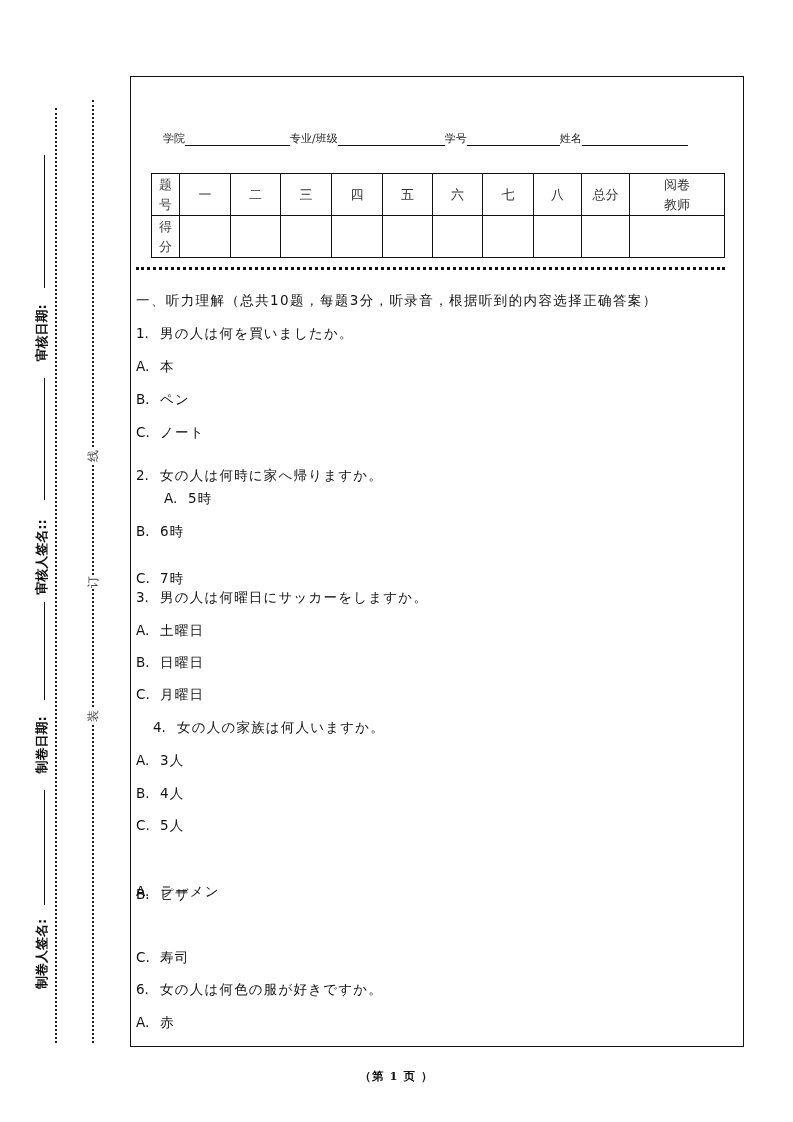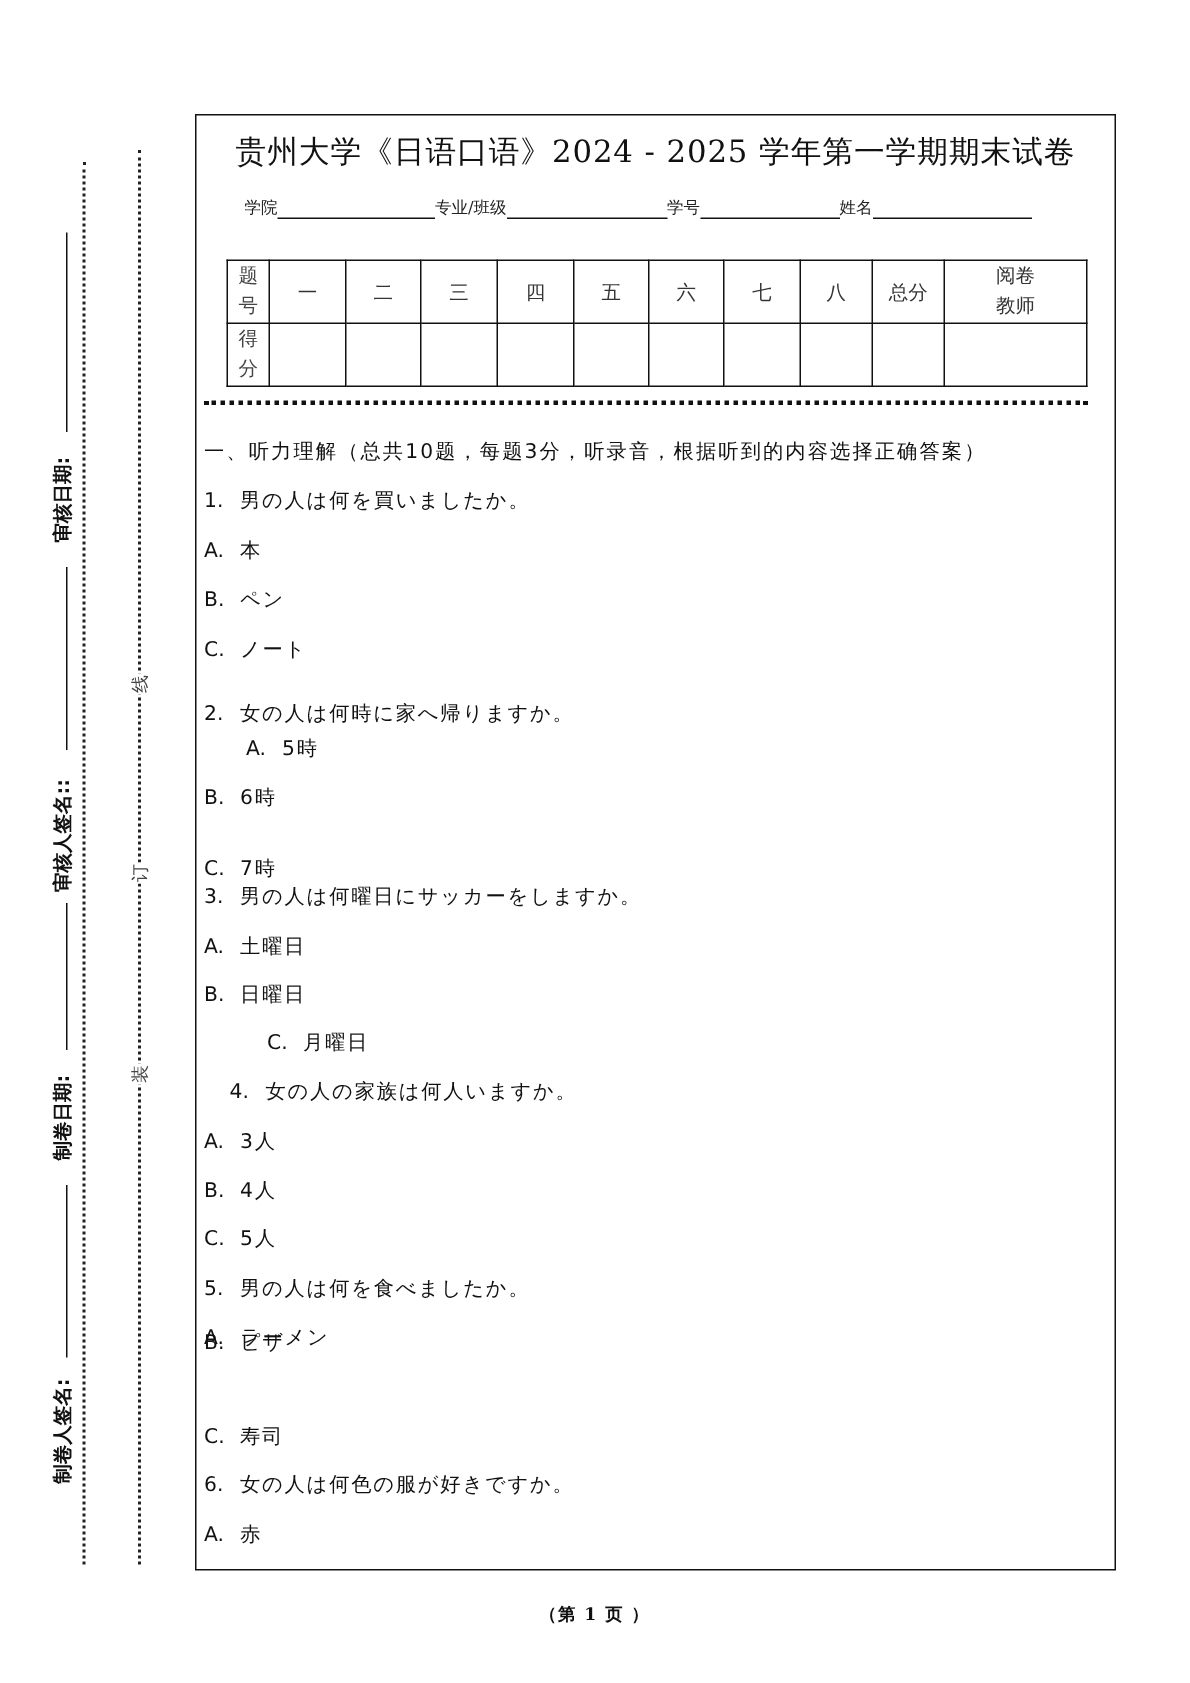--- a/index.html
+++ b/index.html
@@ -65,21 +65,20 @@
   <div class="vlabel" style="left:-3px; top:736px;">制卷日期:</div>
   <div class="vlabel" style="left:-3px; top:945px;">制卷人签名:</div>
 
   <div class="bindchar" style="left:86px; top:449px;">线</div>
   <div class="bindchar" style="left:86px; top:575px;">订</div>
   <div class="bindchar" style="left:86px; top:709px;">装</div>
 </div>
 
 <div class="frame">
 
-  <div class="title">贵州大学《日语口语》2024 - 2025 学年第一学期期末试卷</div>
 
   <div class="info-row">
     <span class="lbl">学院</span>
     <span class="blank" style="width:105px;"></span>
     <span class="lbl">专业/班级</span>
     <span class="blank" style="width:107px;"></span>
     <span class="lbl">学号</span>
     <span class="blank" style="width:93px;"></span>
     <span class="lbl">姓名</span>
     <span class="blank" style="width:106px;"></span>
@@ -157,40 +156,37 @@
 
   <div class="qline" style="top:512px;">
     <span class="num">3.</span><span>男の人は何曜日にサッカーをしますか。</span>
   </div>
   <div class="qline" style="top:545px;">
     <span class="num">A.</span><span>土曜日</span>
   </div>
   <div class="qline" style="top:577px;">
     <span class="num">B.</span><span>日曜日</span>
   </div>
-  <div class="qline" style="top:609px;margin-left:42px;">
+  <div class="qline" style="top:609px;">
     <span class="num">C.</span><span>月曜日</span>
   </div>
 
   <div class="qline" style="top:642px;margin-left:17px;">
     <span class="num">4.</span><span>女の人の家族は何人いますか。</span>
   </div>
   <div class="qline" style="top:675px;">
     <span class="num">A.</span><span>3人</span>
   </div>
   <div class="qline" style="top:708px;">
     <span class="num">B.</span><span>4人</span>
   </div>
   <div class="qline" style="top:740px;">
     <span class="num">C.</span><span>5人</span>
   </div>
 
-  <div class="qline" style="top:773px;">
-    <span class="num">5.</span><span>男の人は何を食べましたか。</span>
-  </div>
   <div class="qline" style="top:806px;">
     <span class="num">A.</span><span>ラーメン</span>
   </div>
   <div class="qline" style="top:809px;">
     <span class="num">B.</span><span>ピザ</span>
   </div>
   <div class="qline" style="top:872px;">
     <span class="num">C.</span><span>寿司</span>
   </div>
 

